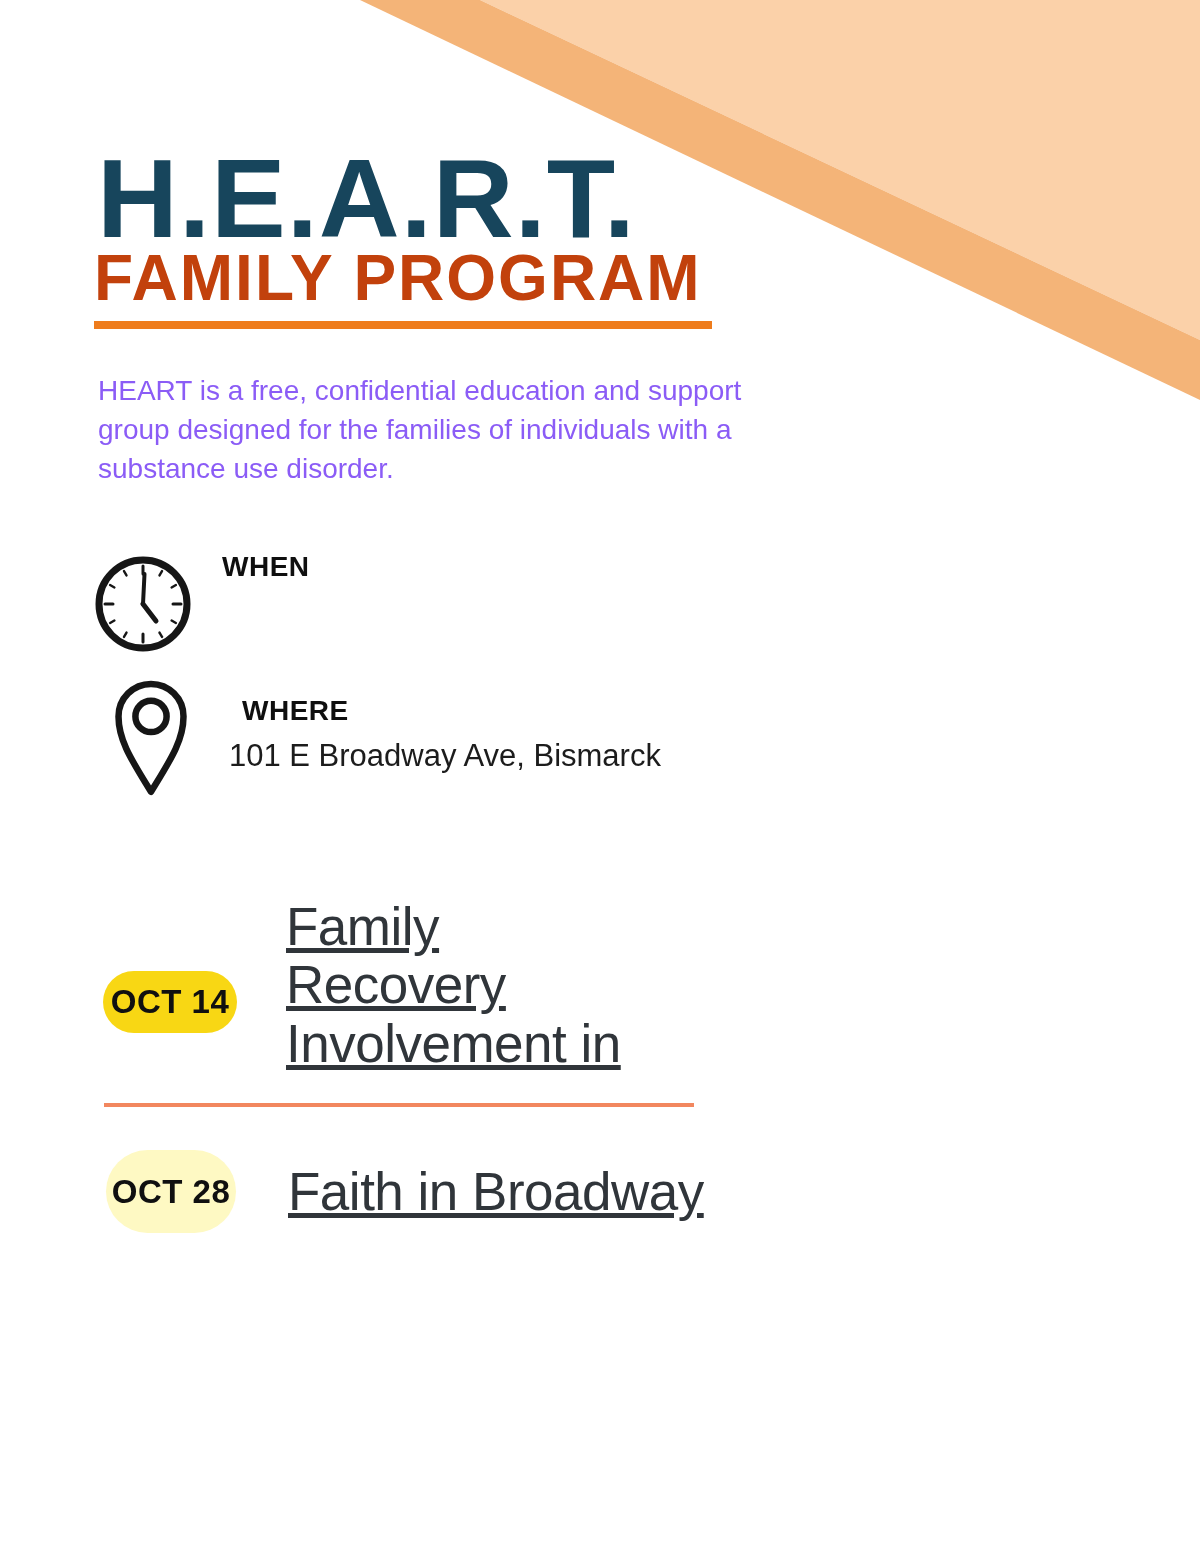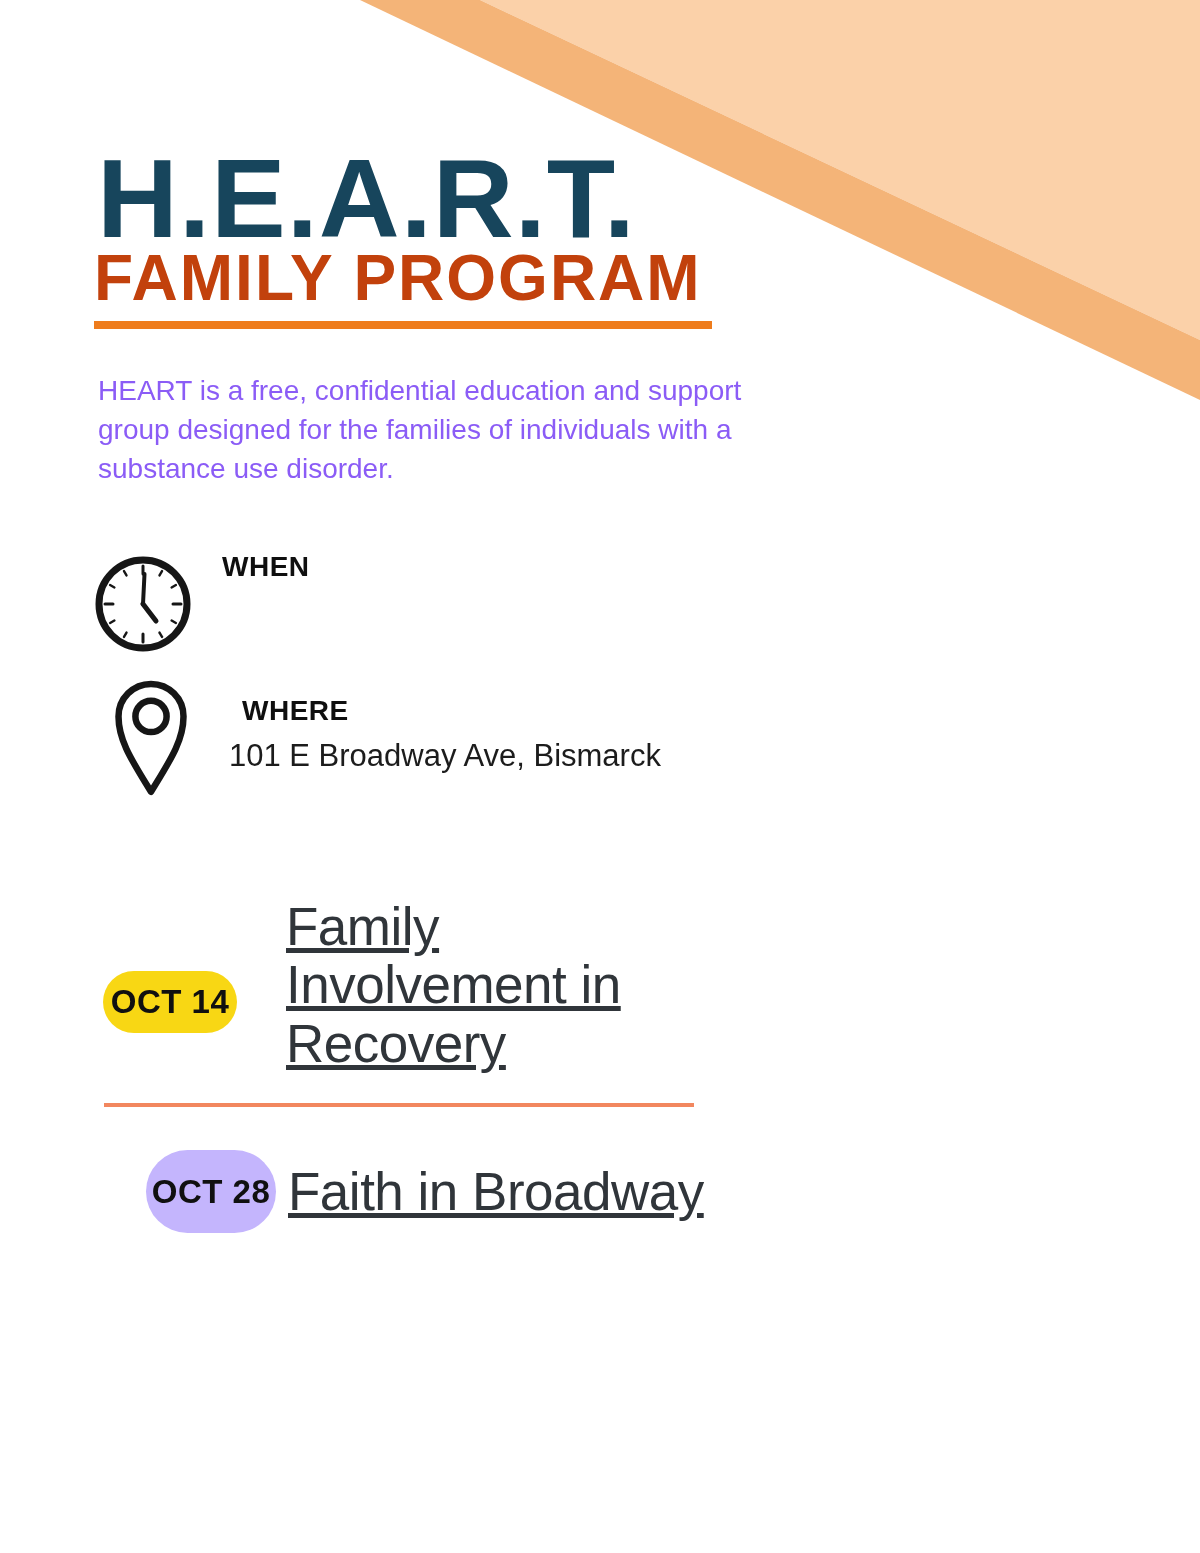--- a/index.html
+++ b/index.html
@@ -149,24 +149,24 @@
   <svg class="icon pin-icon" viewBox="0 0 60 88" aria-hidden="true">
     <path d="M30 85 C 16 62 5 46 5 27 A 25 25 0 0 1 55 27 C 55 46 44 62 30 85 Z" fill="none" stroke="#161616" stroke-width="5" stroke-linejoin="round"></path>
     <circle cx="30" cy="27" r="12" fill="none" stroke="#161616" stroke-width="5"></circle>
   </svg>
   <h3 class="detail-label where-label">WHERE</h3>
   <p class="detail-text where-text">101 E Broadway Ave, Bismarck</p>
 
   <div class="badge badge-oct14" style="background: rgb(248, 215, 20);">OCT 14</div>
   <p class="event-title event-title-1">
     <span>Family</span>
+    <span>Recovery</span>
     <span>Involvement in</span>
-    <span>Recovery</span>
   </p>
 
   <div class="section-divider"></div>
 
-  <div class="badge badge-oct28" style="background: #c4b5fd; margin-left: 40px;">OCT 28</div>
+  <div class="badge badge-oct28" style="background: #fef9c3;">OCT 28</div>
   <p class="event-title event-title-2">
     <span>Faith in Broadway</span>
   </p>
 
 </div>
 
 </body></html>

